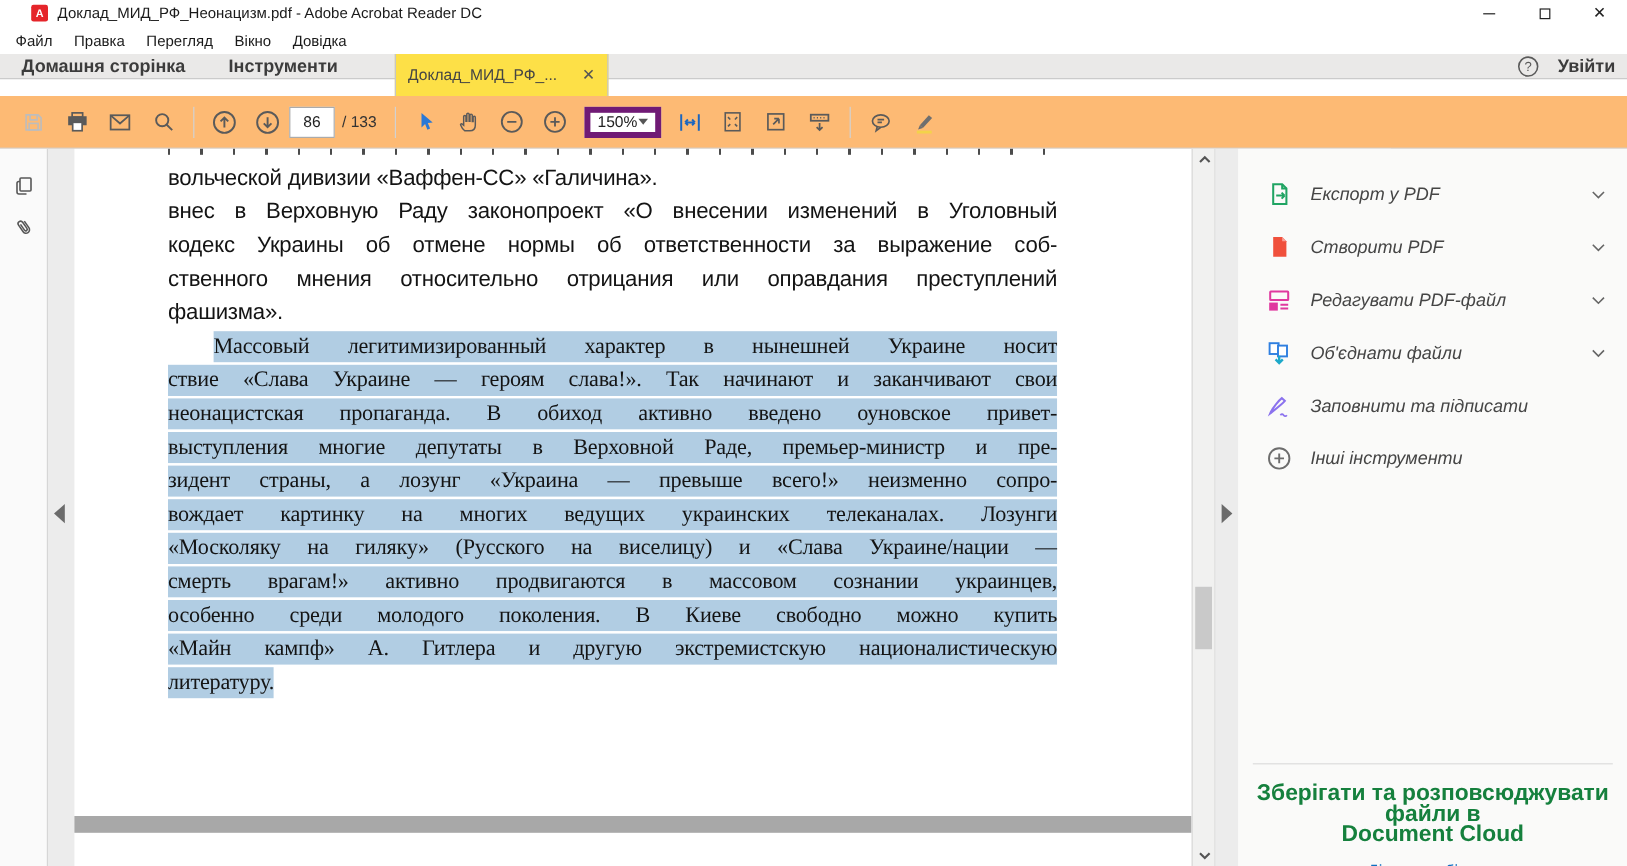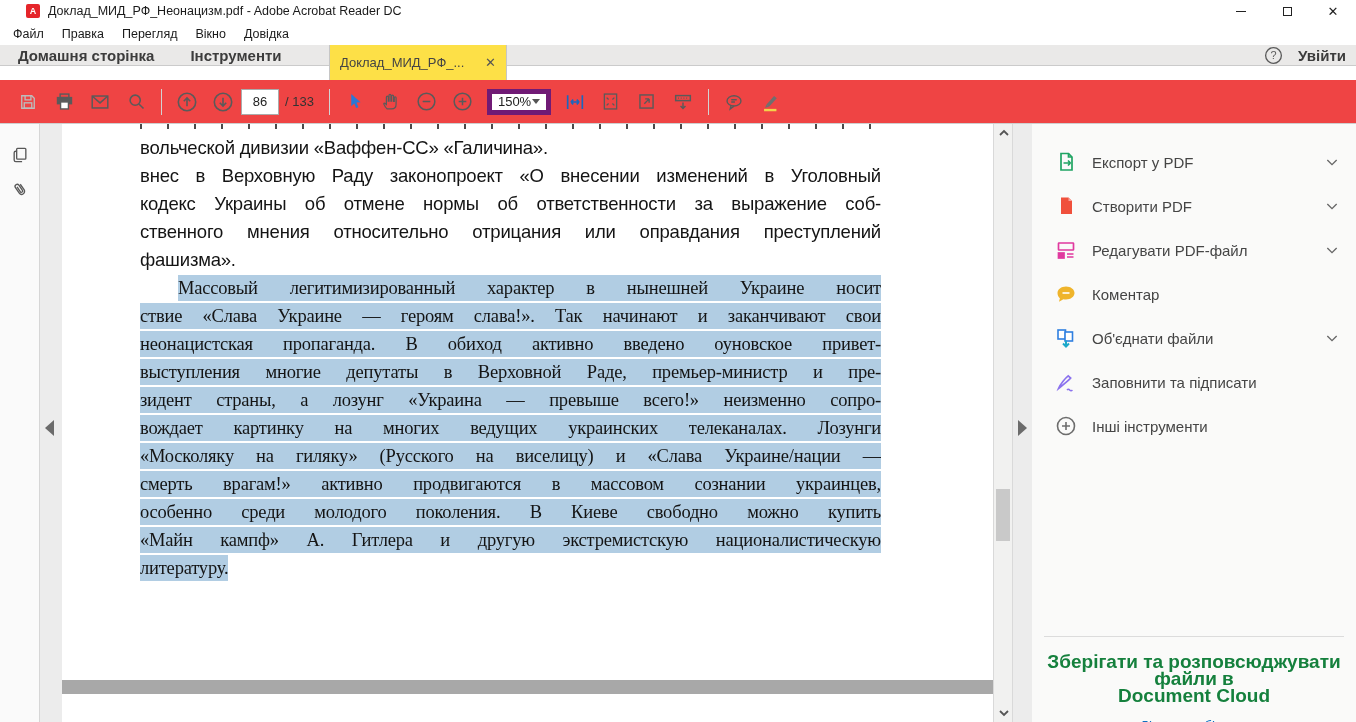--- a/index.html
+++ b/index.html
@@ -29,21 +29,21 @@
     border-bottom:1px solid #cbcbcb; display:flex; align-items:center; }
   .topnav { font-size:15px; font-weight:bold; color:#3c3c3c; padding:0 18px; }
   #doctab { position:absolute; left:329px; top:0; width:178px; height:35px;
     background:#fde047; border-left:1px solid #c6c6c6; border-right:1px solid #c6c6c6;
     display:flex; align-items:center; padding:0 10px; font-size:13px; color:#444; }
   #doctab .closex { margin-left:auto; font-size:13px; color:#555; }
   #tab-right { margin-left:auto; display:flex; align-items:center; gap:14px; padding-right:10px; }
   #signin { font-size:15px; font-weight:bold; color:#3c3c3c; }
 
   
-  #toolbar { position:absolute; top:80px; left:0; right:0; height:44px; background:#ef4444;
+  #toolbar { position:absolute; top:80px; left:0; right:0; height:44px; background:#fdba74;
     border-bottom:1px solid #cfcfcf; display:flex; align-items:center; padding-left:10px; }
   .tbtn { width:36px; height:34px; display:flex; align-items:center; justify-content:center; }
   .tsep { width:1px; height:26px; background:#d2d2d2; margin:0 7px; }
   #pageinput { width:38px; height:26px; border:1px solid #ababab; background:#fff;
     font-size:13px; text-align:center; color:#222; font-family:inherit; }
   #pagetotal { font-size:13px; color:#333; margin:0 8px 0 6px; white-space:nowrap; }
   #zoombox { width:64px; height:26px; border:5px solid #701a75; background:#fff;
     display:flex; align-items:center; padding:0 6px; font-size:13px; color:#222; margin:0 6px; }
   #zoombox .caret { margin-left:auto; width:0; height:0; border-left:4px solid transparent;
     border-right:4px solid transparent; border-top:5px solid #555; }
@@ -72,21 +72,21 @@
   .dl.sel span { background:#b1cde3; padding:3px 0;font-family:Liberation Serif, serif; }
   #pagegap { position:absolute; left:0; top:556px; width:931px; height:14px; background:#a8a8a8; }
 
   #vscroll { position:absolute; left:993px; top:0; bottom:0; width:20px; background:#f1f1f0;
     border-left:1px solid #d9d9d9; border-right:1px solid #d9d9d9; }
   .schev { position:absolute; left:4px; }
   #sthumb { position:absolute; left:2px; top:365px; width:14px; height:52px; background:#c9c9c9; }
 
   
   #rightpane { position:absolute; left:1032px; top:0; bottom:0; width:324px; background:#fafaf9; }
-  .pane-row { height:44px; display:flex; align-items:center; padding:0 16px 0 22px; cursor:default; }
+  .pane-row { height:44px; display:flex; align-items:center; padding:0 16px 0 22px; cursor:default;font-style:italic; }
   .pane-row .picon { width:24px; height:24px; margin-right:14px; flex:0 0 24px; }
   .pane-row .plabel { font-size:15px; color:#454545; }
   .pane-row .pchev { margin-left:auto; }
   #pane-items { padding-top:16px; }
   #promo { position:absolute; left:0; right:0; top:512px; border-top:1px solid #dcdcdc;
     margin:0 12px; padding-top:16px; text-align:center; }
   #promo .pt { font-size:19px; font-weight:bold; color:#15803d; line-height:17px; }
   #promo .plink { display:inline-block; margin-top:14px; font-size:13.5px; color:#0e6fc1; }
 
   svg { display:block; }
@@ -345,29 +345,20 @@
             </span>
             <span class="plabel">Редагувати PDF-файл</span>
             <span class="pchev">
               <svg width="16" height="16" viewBox="0 0 24 24" fill="none" stroke="#666" stroke-width="2">
                 <path d="M5 9l7 7 7-7"></path>
               </svg>
             </span>
           </div>
           <div class="pane-row">
             <span class="picon">
-              <svg width="24" height="24" viewBox="0 0 24 24">
-                <path d="M12 4.5c4.7 0 8.5 2.9 8.5 6.5s-3.8 6.5-8.5 6.5c-.9 0-1.8-.1-2.6-.3L5 19.8l.9-3.6C4.4 15 3.5 13.1 3.5 11c0-3.6 3.8-6.5 8.5-6.5z" fill="#efb42b"></path>
-                <path d="M8.5 11h7" stroke="#fff" stroke-width="1.6"></path>
-              </svg>
-            </span>
-            <span class="plabel">Коментар</span>
-          </div>
-          <div class="pane-row">
-            <span class="picon">
               <svg width="24" height="24" viewBox="0 0 24 24" fill="none" stroke="#2f7fe0" stroke-width="1.6">
                 <rect x="4" y="4" width="7.5" height="9" fill="#fff"></rect>
                 <rect x="11" y="6" width="7.5" height="9" fill="#fff"></rect>
                 <path d="M12 14.5V20M9 17.5 12 20.5 15 17.5" stroke="#1ca8c9" stroke-width="2"></path>
               </svg>
             </span>
             <span class="plabel">Об'єднати файли</span>
             <span class="pchev">
               <svg width="16" height="16" viewBox="0 0 24 24" fill="none" stroke="#666" stroke-width="2">
                 <path d="M5 9l7 7 7-7"></path>

